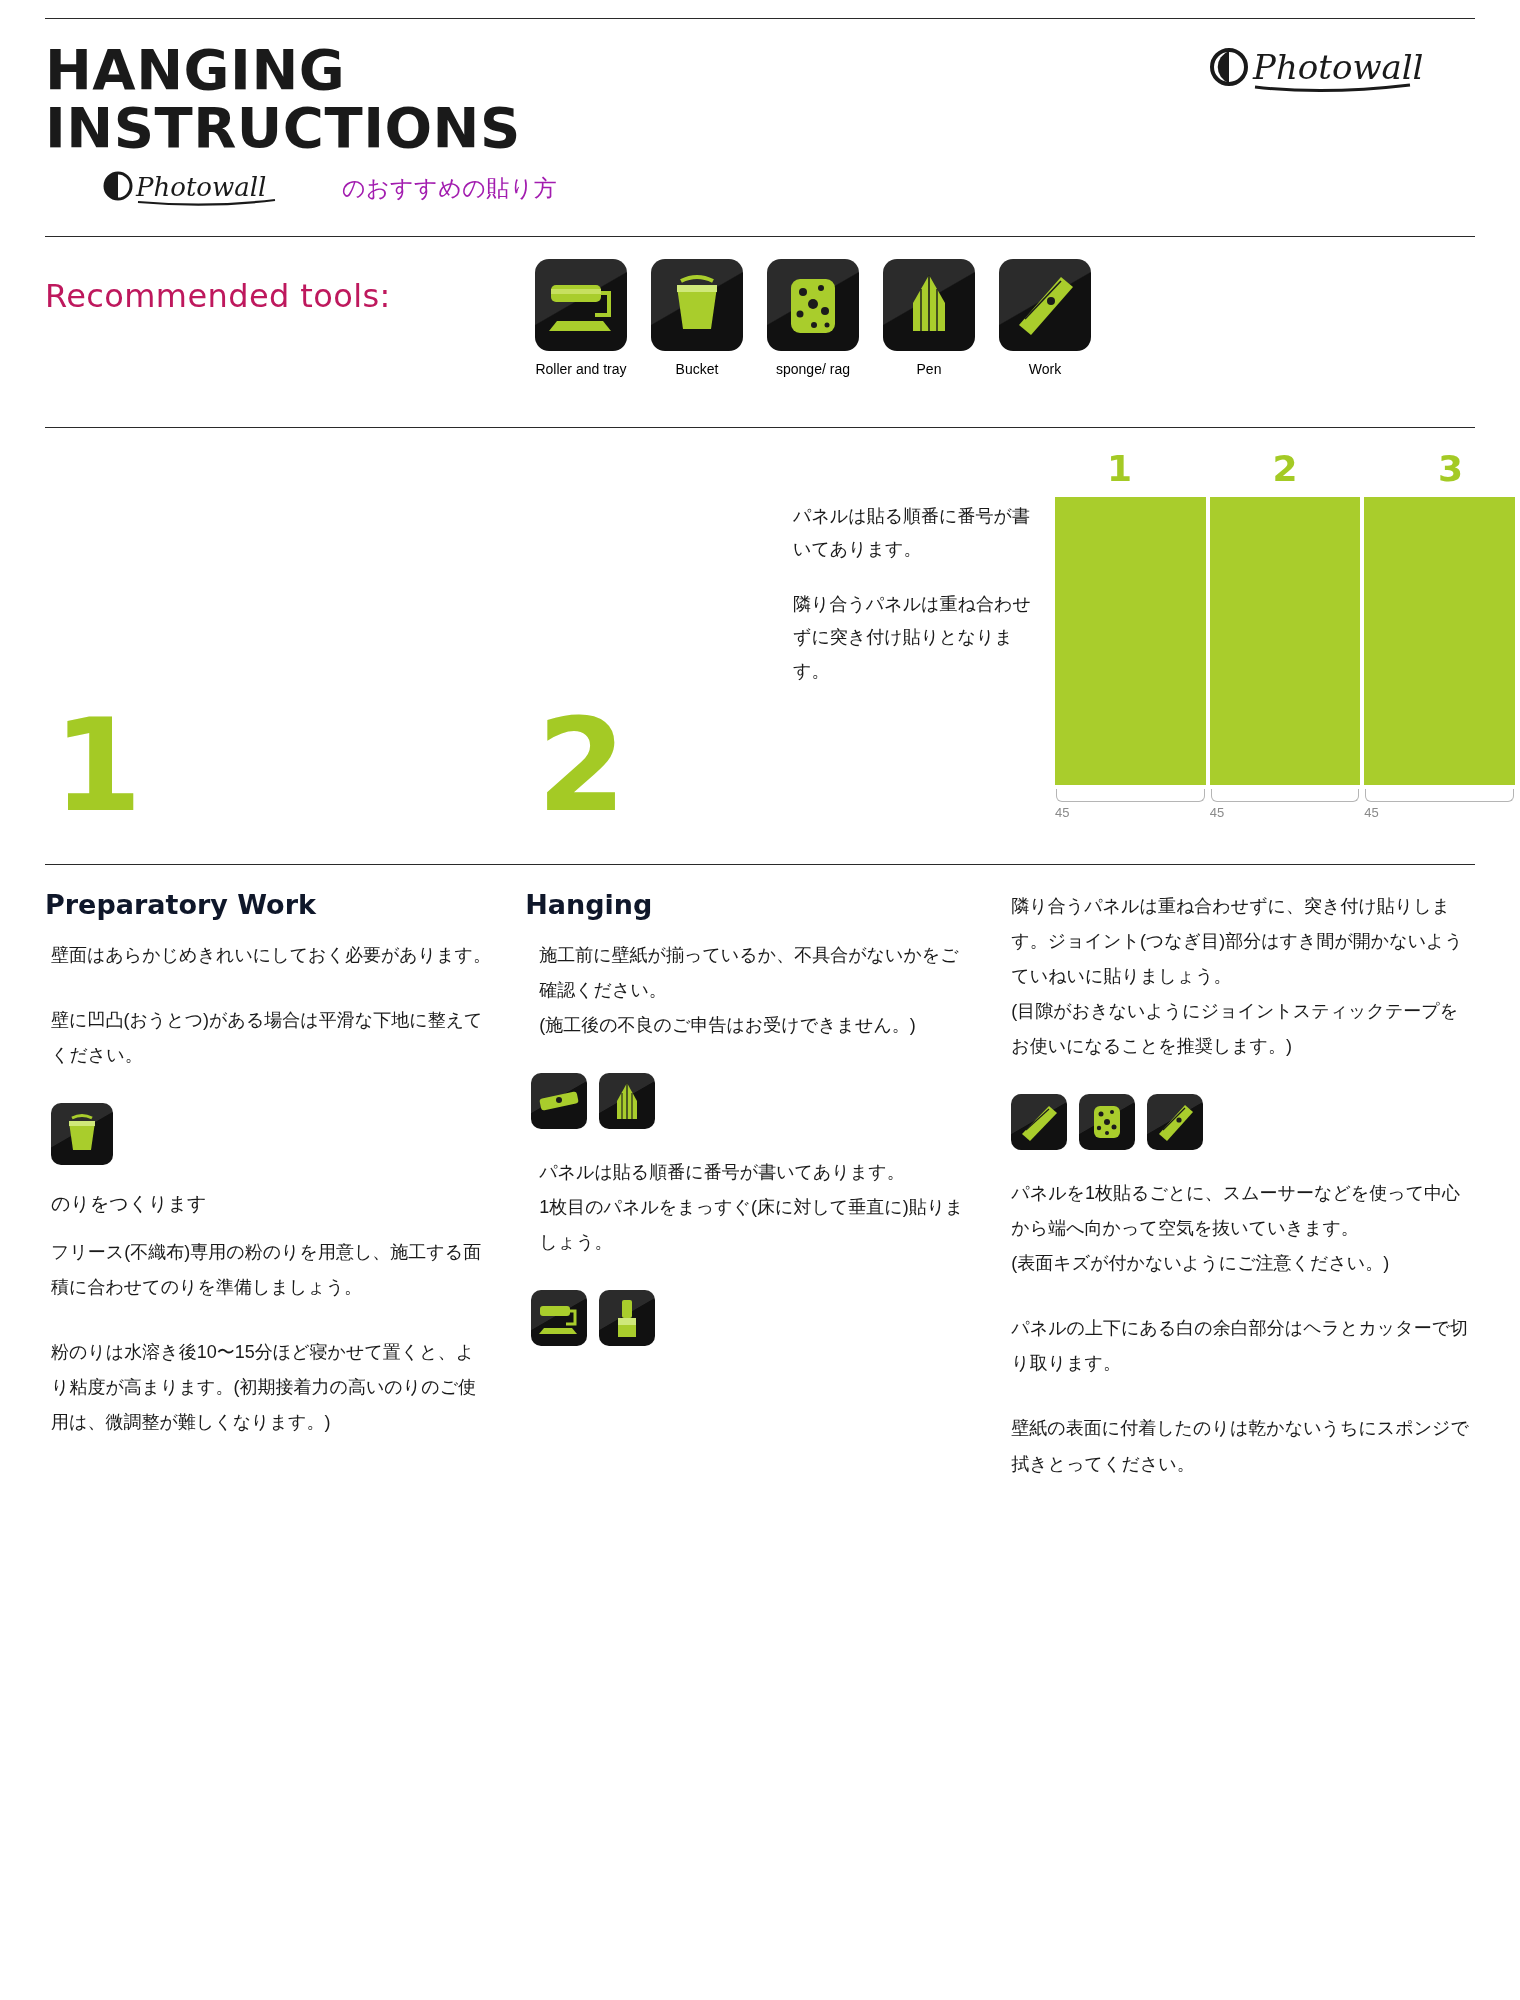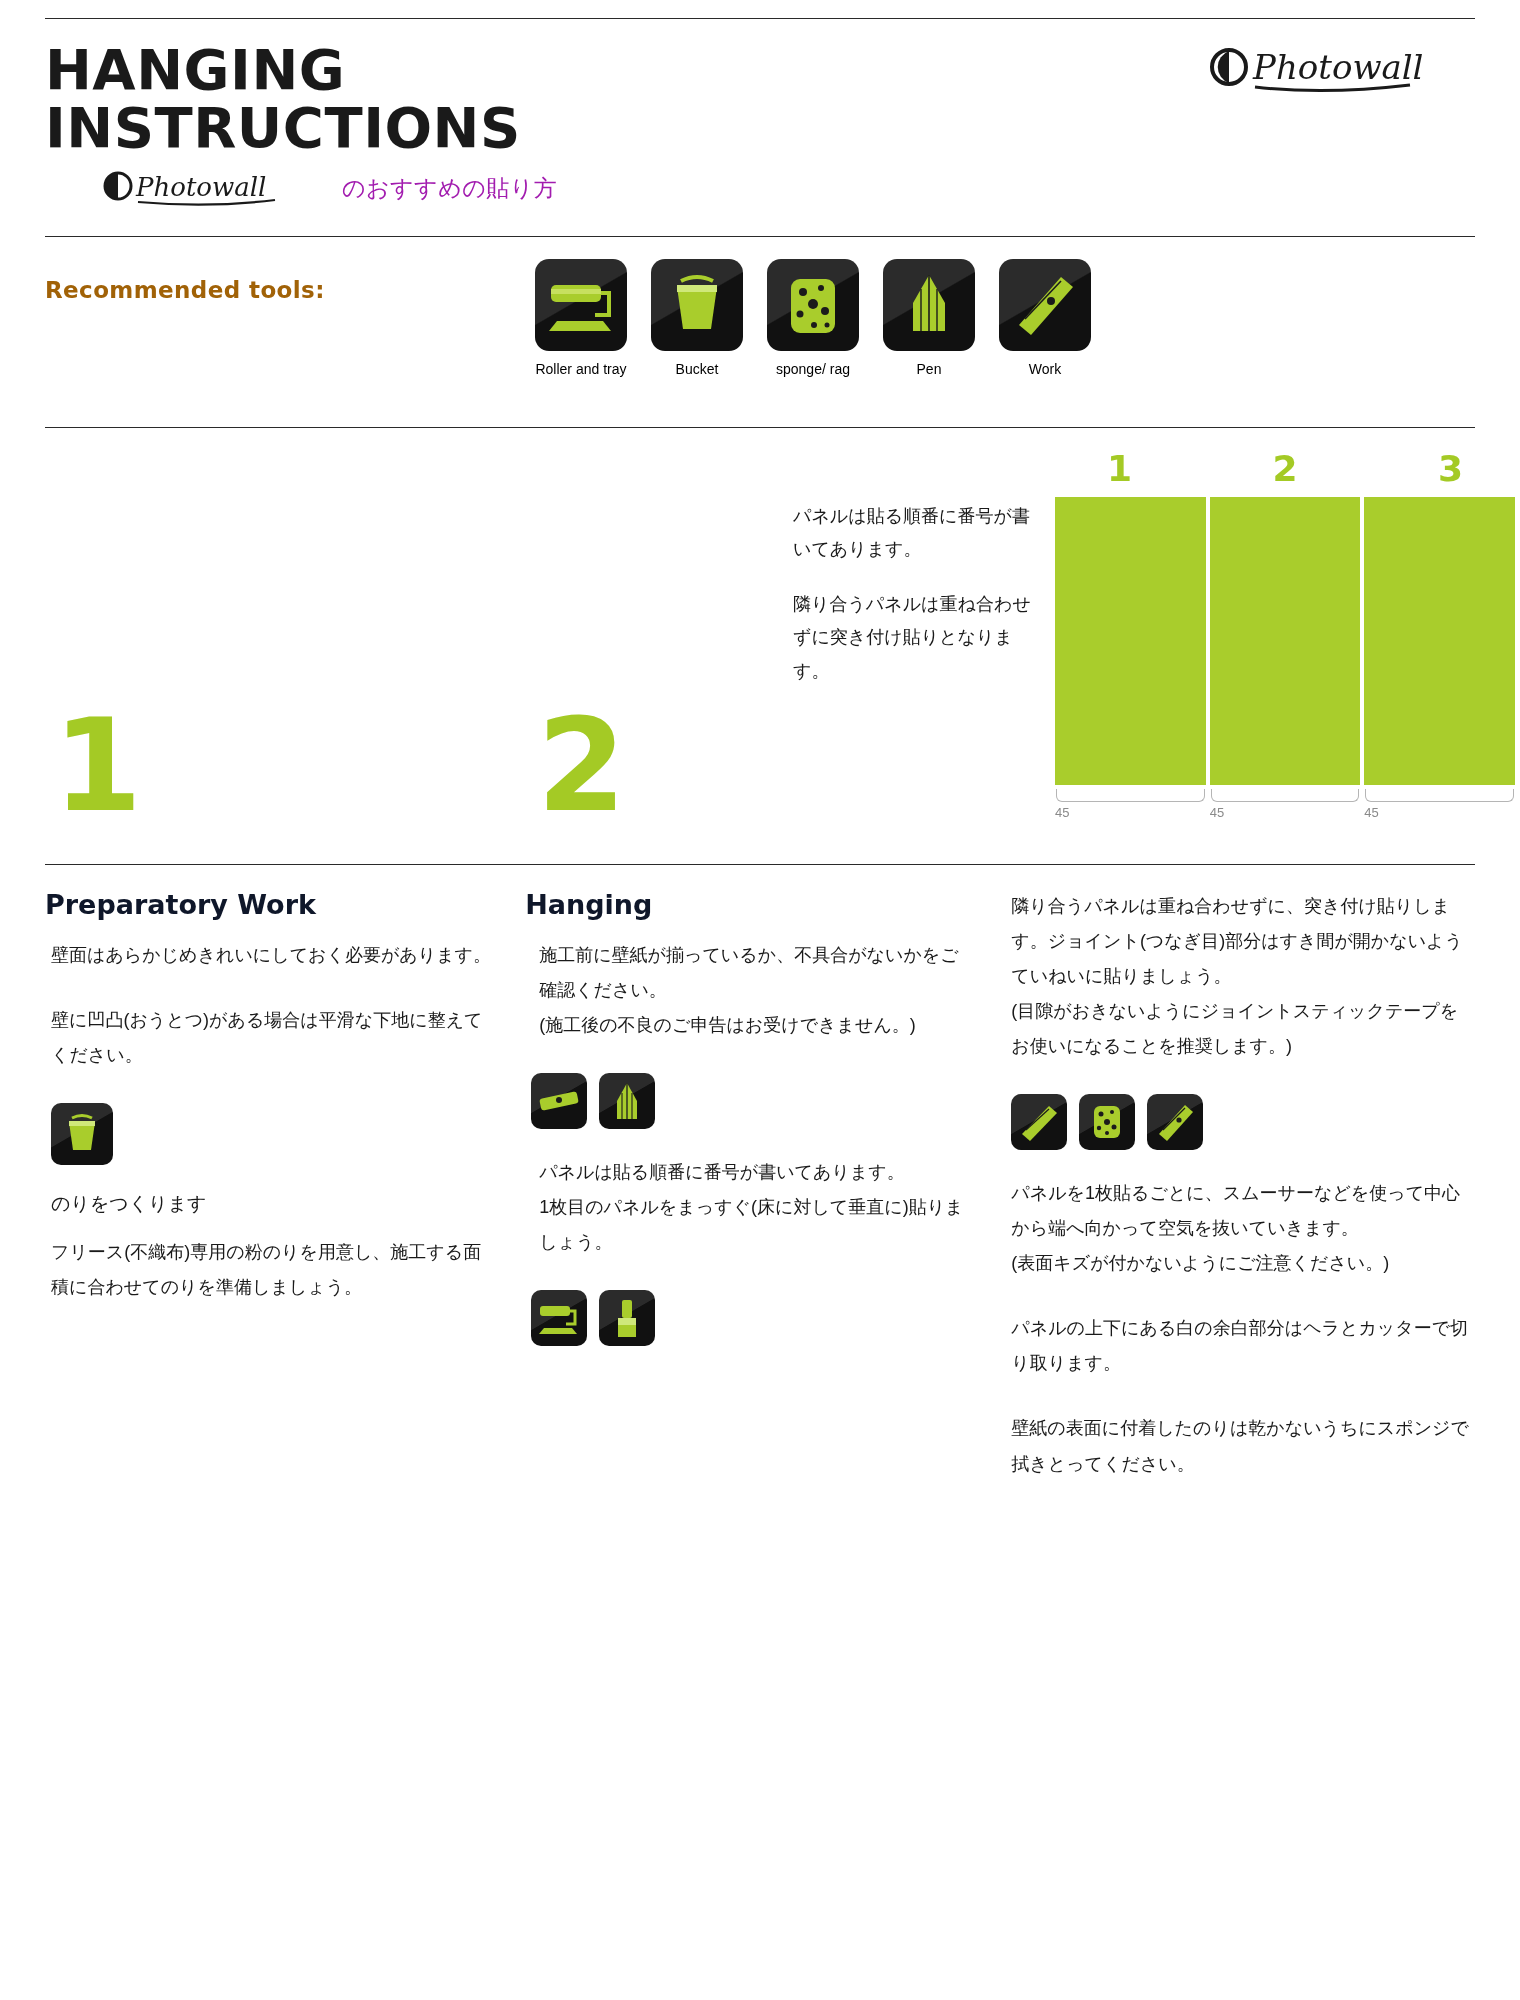--- a/index.html
+++ b/index.html
@@ -56,23 +56,23 @@
   }
   
   .tools-rule { margin-top: 28px; }
   .tools-row {
     display: flex;
     align-items: flex-start;
     padding-top: 22px;
   }
   .tools-label {
     font-family: "DejaVu Sans", sans-serif;
-    font-weight: bold;
-    font-size: 23px;
-    color: #a16207;
+    font-weight: normal;
+    font-size: 32px;
+    color: #be185d;
     letter-spacing: 0.4px;
     width: 490px;
     padding-top: 18px;
   }
   .tool-items { display: flex; gap: 24px; }
   .tool { width: 92px; text-align: center; }
   .tool-icon {
     width: 92px; height: 92px;
     border-radius: 14px;
     background: linear-gradient(150deg, #2b2b2b 0%, #2b2b2b 45%, #111 46%, #111 100%);
@@ -350,20 +350,21 @@
           <svg viewBox="0 0 62 62" width="62" height="62">
             <path d="M18 19 h26 l-4 28 h-18 z" fill="#a9cd2c"></path>
             <path d="M21 15 q10 -5 20 0" stroke="#a9cd2c" stroke-width="3" fill="none"></path>
             <rect x="18" y="18" width="26" height="5" fill="#cfe87a"></rect>
           </svg>
         </div>
       </div>
 
       <div class="subhead">のりをつくります</div>
       <p class="body-text">フリース(不織布)専用の粉のりを用意し、施工する面積に合わせてのりを準備しましょう。</p>
+      <p class="body-text">粉のりは水溶き後10〜15分ほど寝かせて置くと、より粘度が高まります。(初期接着力の高いのりのご使用は、微調整が難しくなります。)</p>
     </div>
 
     <div class="col c2">
       <h2 class="col-title">Hanging</h2>
       <p class="body-text tight indent">施工前に壁紙が揃っているか、不具合がないかをご確認ください。</p>
       <p class="body-text indent">(施工後の不良のご申告はお受けできません。)</p>
 
       <div class="icon-group">
         <div class="mini-icon">
           <svg viewBox="0 0 56 56" width="56" height="56">

